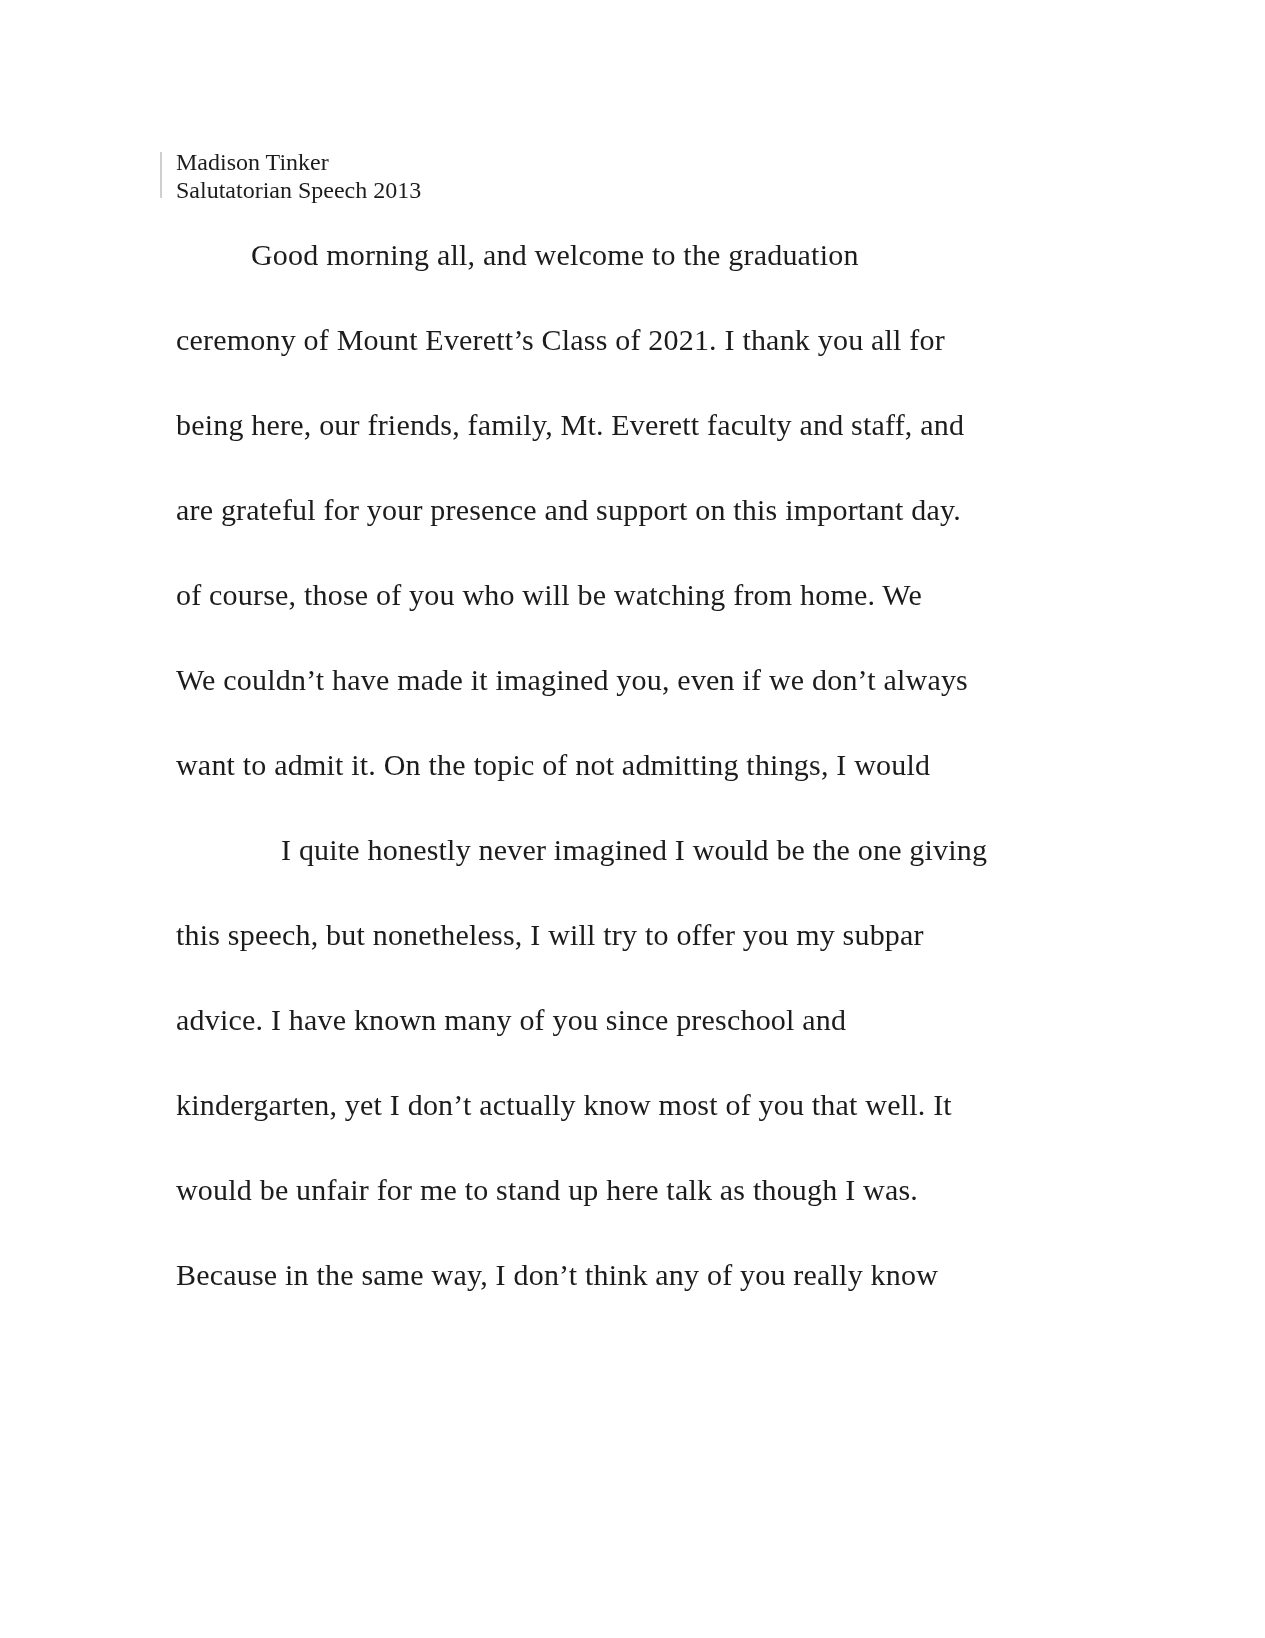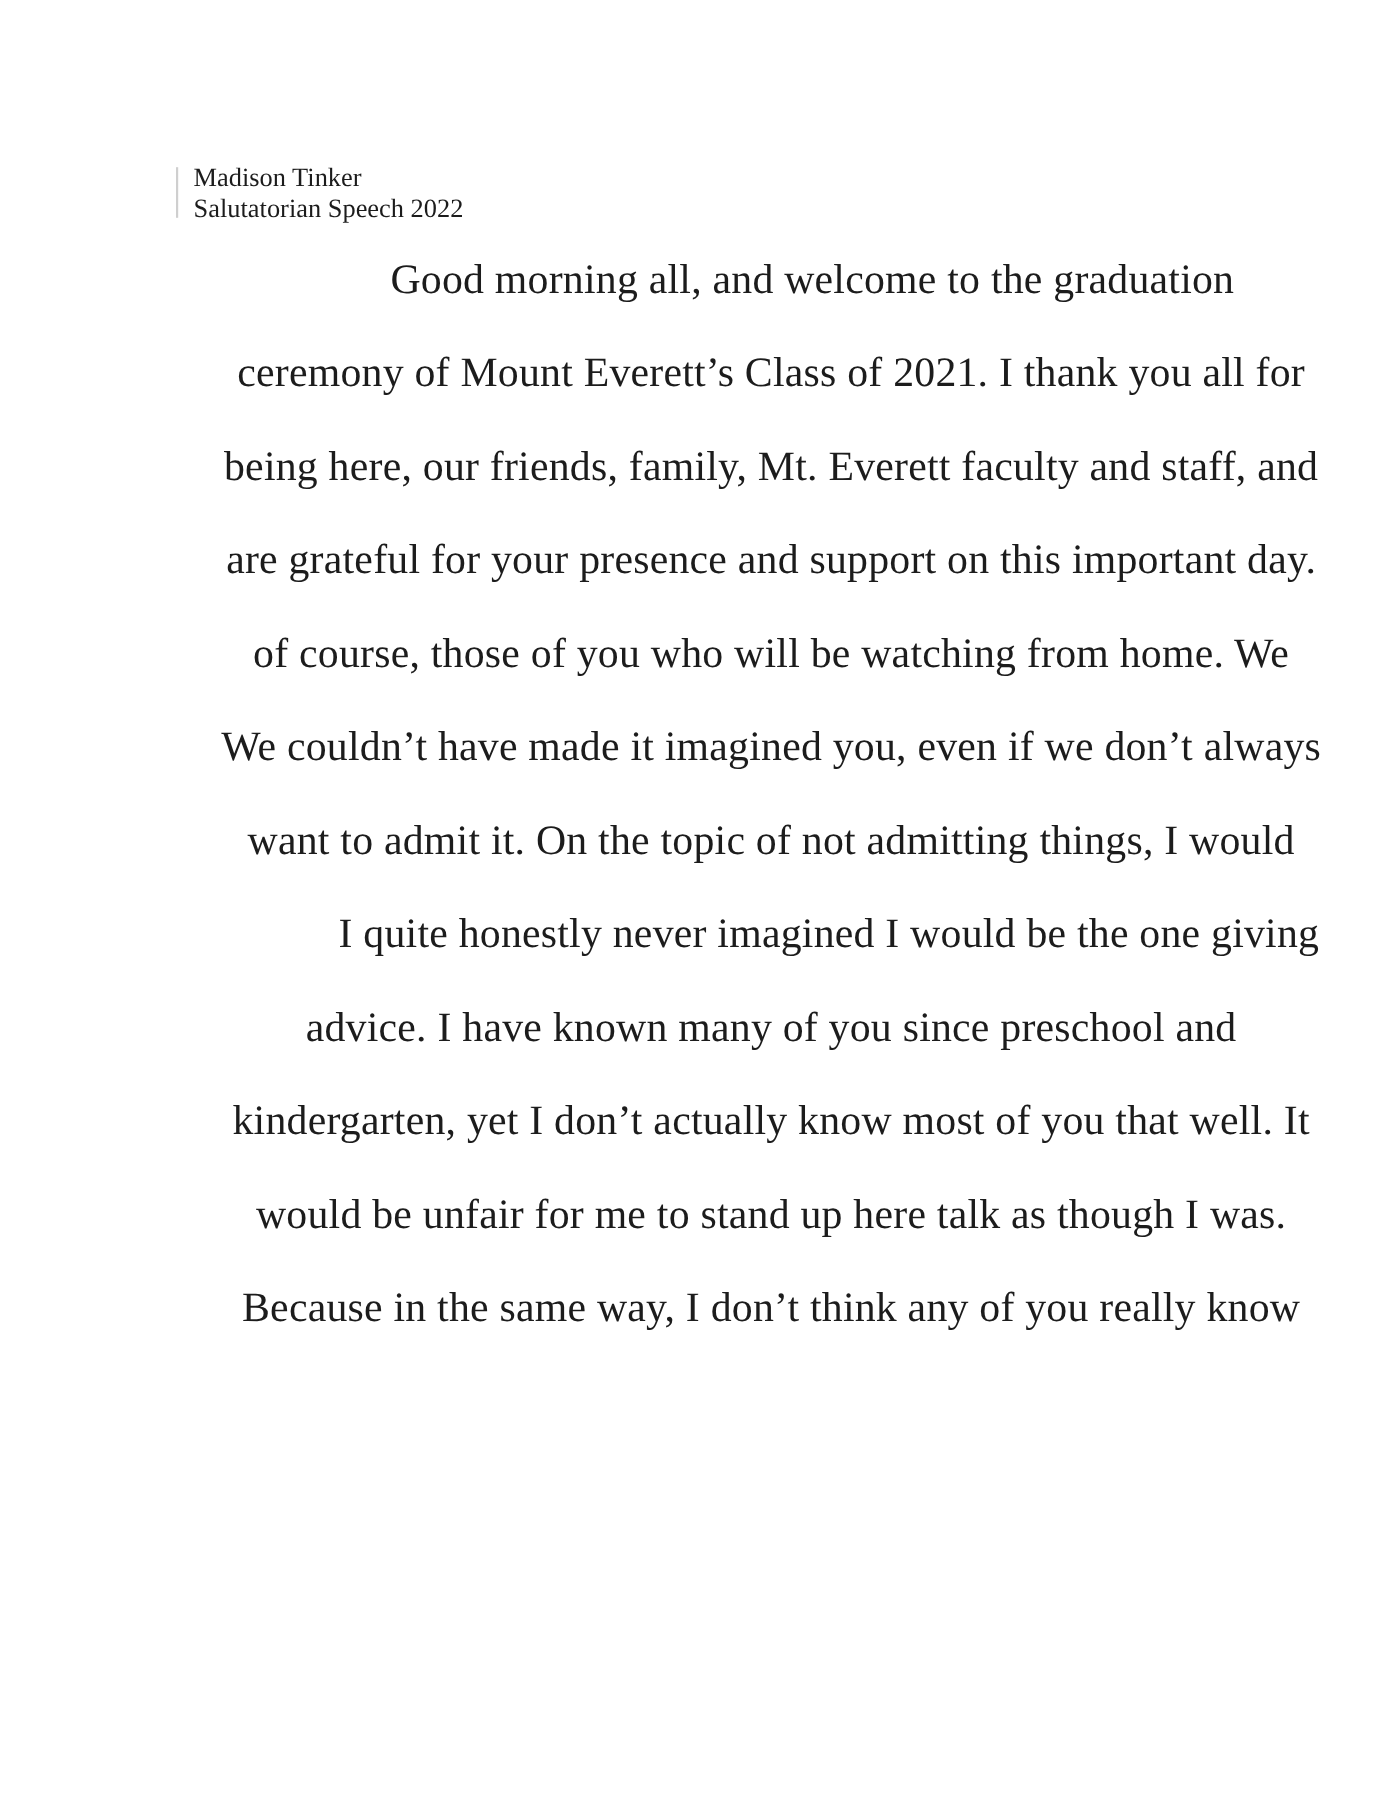--- a/index.html
+++ b/index.html
@@ -39,50 +39,50 @@
     top: 212px;
     width: 1050px;
   }
   .paragraph {
     margin: 0;
     padding: 0;
   }
   .line {
     height: 85px;
     line-height: 85px;
-    font-size: 38px;
+    font-size: 30px;
     white-space: nowrap;
     letter-spacing: 0.2px;
-    text-align: center;
   }
   .para-1 .first-line { text-indent: 75px; }
   .para-2 .first-line { text-indent: 105px; }
 </style>
 </head>
 <body>
 
 <div class="page">
   <div class="scan-artifact"></div>
 
   <div class="doc-header">
     <div class="header-line">Madison Tinker</div>
-    <div class="header-line">Salutatorian Speech 2022</div>
+    <div class="header-line">Salutatorian Speech 2013</div>
   </div>
 
   <div class="doc-body">
       <div class="paragraph para-1">
         <div class="line first-line">Good morning all, and welcome to the graduation</div>
         <div class="line">ceremony of Mount Everett’s Class of 2021. I thank you all for</div>
         <div class="line">being here, our friends, family, Mt. Everett faculty and staff, and</div>
         <div class="line">are grateful for your presence and support on this important day.</div>
         <div class="line">of course, those of you who will be watching from home. We</div>
         <div class="line">We couldn’t have made it imagined you, even if we don’t always</div>
         <div class="line">want to admit it. On the topic of not admitting things, I would</div>
       </div>
       <div class="paragraph para-2">
         <div class="line first-line">I quite honestly never imagined I would be the one giving</div>
+        <div class="line">this speech, but nonetheless, I will try to offer you my subpar</div>
         <div class="line">advice. I have known many of you since preschool and</div>
         <div class="line">kindergarten, yet I don’t actually know most of you that well. It</div>
         <div class="line">would be unfair for me to stand up here talk as though I was.</div>
         <div class="line">Because in the same way, I don’t think any of you really know</div>
       </div>
     </div>
 </div>
 
 </body></html>

